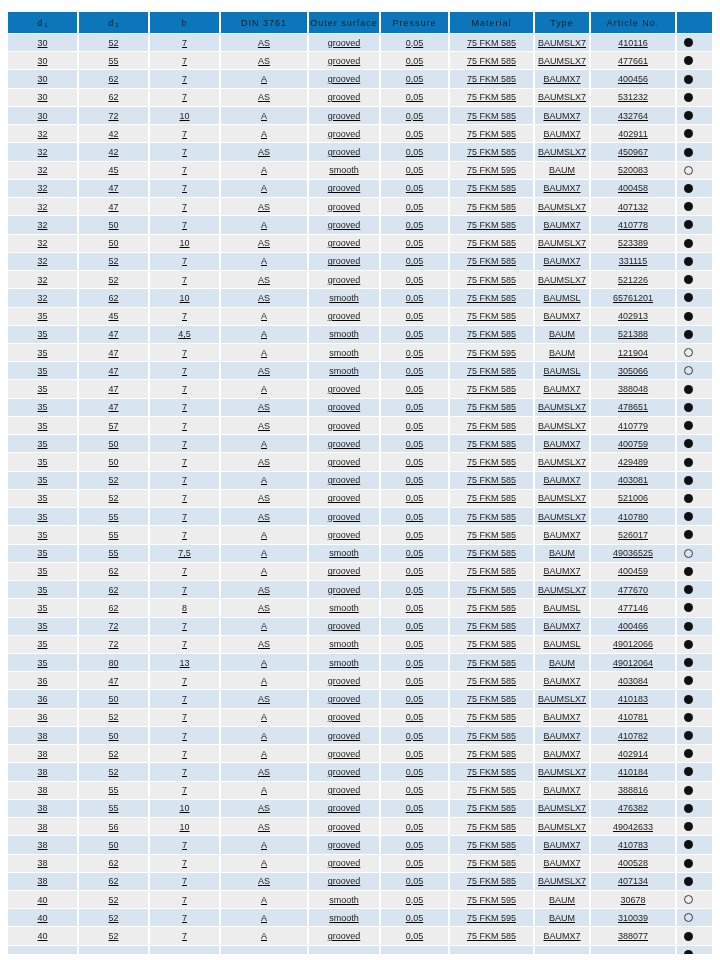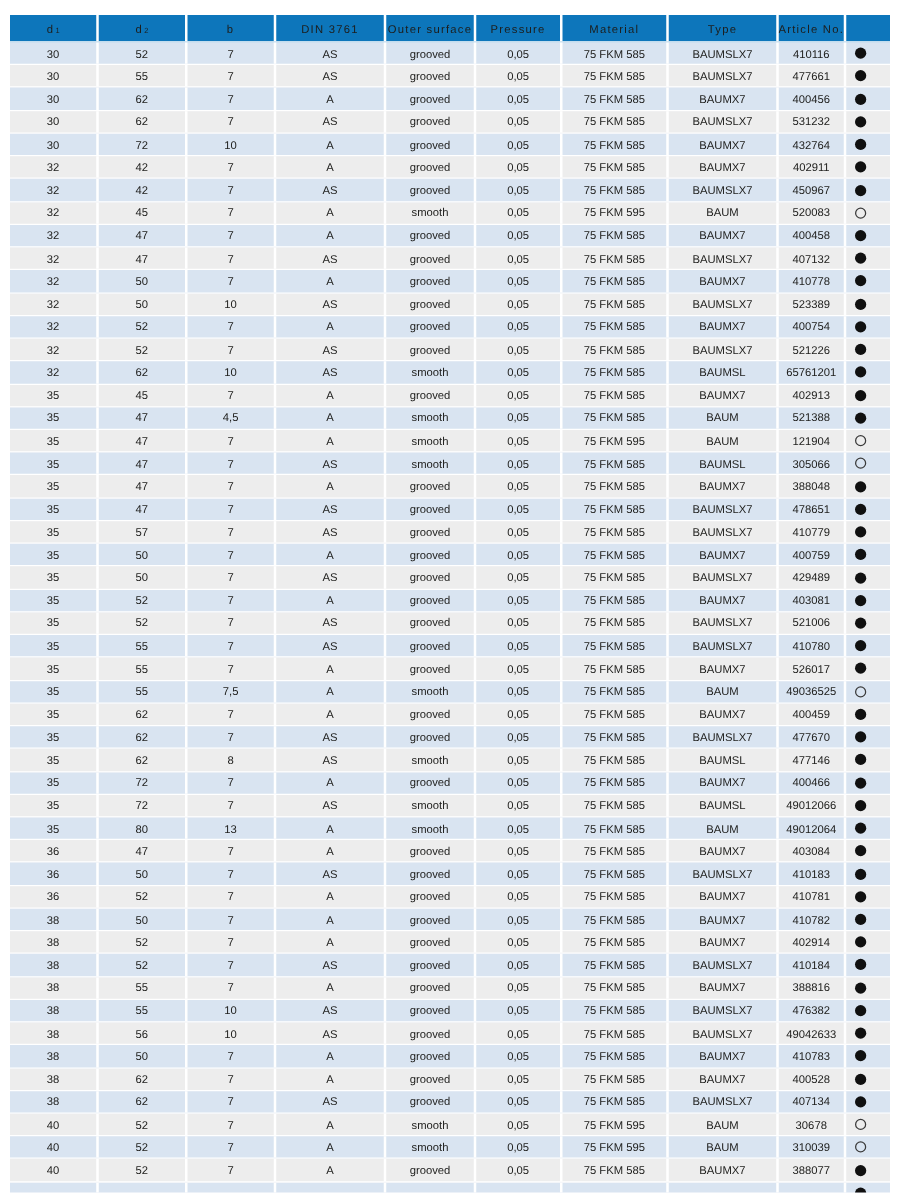--- a/index.html
+++ b/index.html
@@ -19,32 +19,32 @@
     border-bottom:1px solid #fff;box-sizing:border-box;
   }
   .hcell{
     color:var(--header-text,#fff);
     font-size:9px;letter-spacing:1px;font-weight:normal;
     display:flex;align-items:center;justify-content:center;
   }
   .hcell sub{font-size:6px;letter-spacing:0;margin-left:1px;transform:translateY(2px);}
   .row{
     display:flex;height:18.24px;flex:none;
-    border-bottom:1px solid #fff;box-sizing:border-box;
+    border-bottom:1px solid #fff;box-sizing:border-box;text-decoration:underline;
   }
   .row-blue{background:var(--row-blue,#d9e4f1);}
   .row-gray{background:var(--row-gray,#ededed);}
   .cell{
     box-sizing:border-box;border-right:2px solid #fff;
     display:flex;align-items:center;justify-content:center;
     font-size:9px;color:var(--text,#1d1d1b);
     white-space:nowrap;overflow:hidden;
   }
   .c0{width:71px}.c1{width:71px}.c2{width:71px}.c3{width:88px}.c4{width:72px}
-  .c5{width:69px}.c6{width:85px}.c7{width:88px}.c8{width:54px}
+  .c5{width:69px}.c6{width:85px}.c7{width:56px}.c8{width:86px}
   .c9{width:22px;border-right:none;}
   .dot-filled{
     width:9px;height:9px;border-radius:50%;
     background:var(--dot,#101010);display:inline-block;
   }
   .dot-empty{
     width:7px;height:7px;border-radius:50%;
     border:1.2px solid #3a3a3a;background:transparent;display:inline-block;
   }
   .partial-clip{height:8px;overflow:hidden;flex:none;}
@@ -259,21 +259,21 @@
         </div>
         <div class="row row-blue">
           <div class="cell c0">32</div>
           <div class="cell c1">52</div>
           <div class="cell c2">7</div>
           <div class="cell c3">A</div>
           <div class="cell c4">grooved</div>
           <div class="cell c5">0,05</div>
           <div class="cell c6">75 FKM 585</div>
           <div class="cell c7">BAUMX7</div>
-          <div class="cell c8">400754</div>
+          <div class="cell c8">331115</div>
           <div class="cell c9">
             <span class="dot-filled"></span>
           </div>
         </div>
         <div class="row row-gray">
           <div class="cell c0">32</div>
           <div class="cell c1">52</div>
           <div class="cell c2">7</div>
           <div class="cell c3">AS</div>
           <div class="cell c4">grooved</div>

